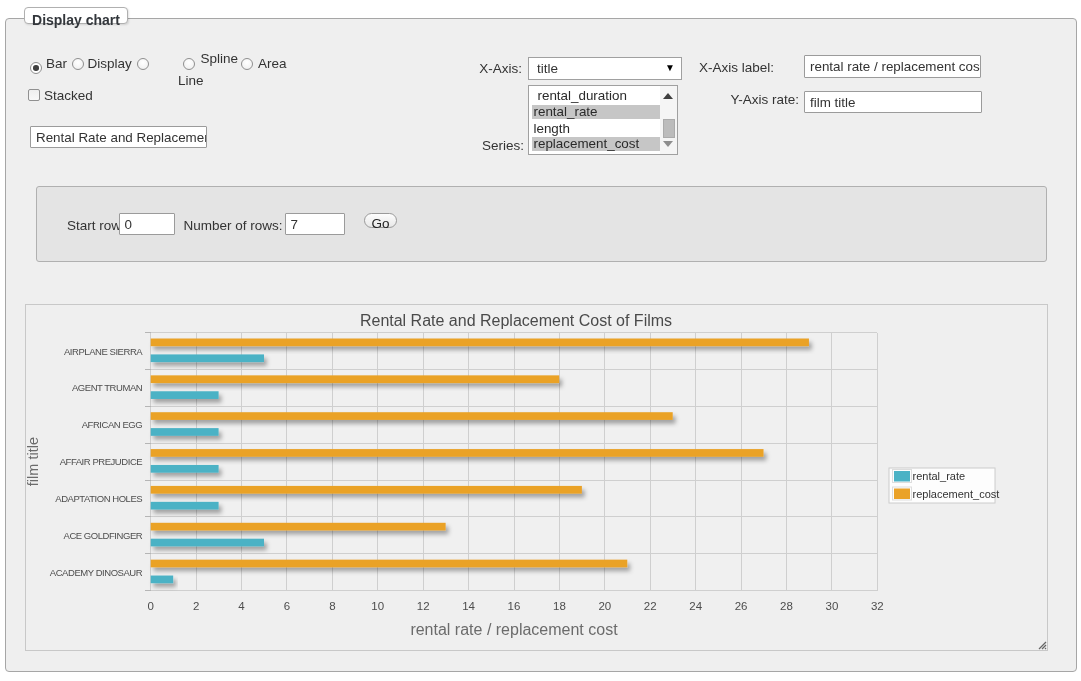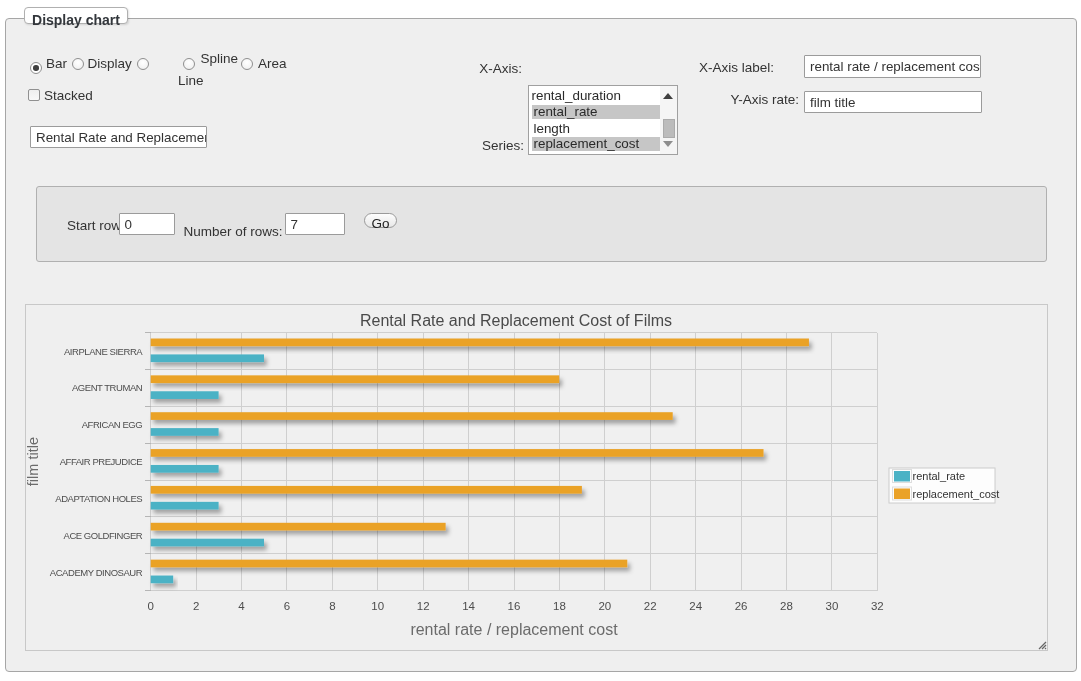--- a/index.html
+++ b/index.html
@@ -46,26 +46,31 @@
 
   
   <span class="cb abs" style="left:28px; top:89px;"></span>
   <span class="abs lbl" style="left:44px; top:87.5px;">Stacked</span>
 
   
   <input class="tb" style="left: 30px; top: 126px; width: 177px; height: 22px;" value="Rental Rate and Replacement Cost of Films">
 
   
   <div class="abs lbl" style="left:422px; top:61px; width:100px; text-align:right;">X-Axis:</div>
+  <div class="abs" style="left:528px; top:57px; width:154px; height:23px; background:#fff;
+       border:1px solid #a0a0a0; border-radius:0;">
+    <span style="position:absolute; left:8px; top:3px; font-size:13.5px; color:#333;">title</span>
+    <span style="position:absolute; right:6px; top:4px; font-size:10px; color:#000;">▼</span>
+  </div>
 
   
   <div class="abs" style="left:527.5px; top:84.5px; width:150.5px; height:70.5px; background:#fff;
        border:1px solid #a0a0a0; overflow:hidden;">
     <div style="position:absolute; left:0; top:3.2px; width:131.5px; font-size:13.4px; color:#2a2a2a;">
-      <div style="height:14px; line-height:14px; padding-left:3px; margin-bottom:2.7px;">rental_duration</div>
+      <div style="height:14px; line-height:14px; padding-left:9px; margin-bottom:2.7px;">rental_duration</div>
       <div style="height:14px; line-height:14px; padding-left:2px; background:#c6c6c6; margin-left:3px; margin-bottom:2.7px;">rental_rate</div>
       <div style="height:14px; line-height:14px; padding-left:5px; margin-bottom:1px;">length</div>
       <div style="height:14px; line-height:14px; padding-left:2px; background:#c6c6c6; margin-left:3px;">replacement_cost</div>
     </div>
 
     <div style="position:absolute; right:0; top:0; width:17px; height:68.5px; background:#f5f5f5;">
       <div style="position:absolute; left:3px; top:7px; width:0; height:0;
            border-left:5.5px solid transparent; border-right:5.5px solid transparent; border-bottom:6px solid #3f3f3f;"></div>
       <div style="position:absolute; left:2.5px; top:33px; width:12px; height:19px; background:#bcbcbc; border:1px solid #ababab;"></div>
       <div style="position:absolute; left:3px; bottom:7px; width:0; height:0;
@@ -78,21 +83,21 @@
   <div class="abs lbl" style="left:699px; top:60px; width:100px; text-align:left;">X-Axis label:</div>
   <input class="tb" style="left: 804px; top: 55px; width: 177px; height: 23px;" value="rental rate / replacement cost">
   <div class="abs lbl" style="left:699px; top:92px; width:100px; text-align:right;">Y-Axis rate:</div>
   <input class="tb" style="left: 804px; top: 91px; width: 178px; height: 22px;" value="film title">
 
   
   <div class="abs" style="left:35.5px; top:186px; width:1011.5px; height:76px;
        background:#e4e4e4; border:1px solid #b0b0b0; border-radius:3px;"></div>
   <div class="abs lbl" style="left:67px; top:218px;">Start row:</div>
   <input class="tb" style="left: 118.5px; top: 213px; width: 56px; height: 22px;" value="0">
-  <div class="abs lbl" style="left:183.5px; top:224px;">Number of rows:</div>
+  <div class="abs lbl" style="left:183.5px; top:218px;">Number of rows:</div>
   <input class="tb" style="left: 284.5px; top: 213px; width: 60px; height: 22px;" value="7">
   <div class="abs" style="left:364px; top:213px; width:33px; height:15px; border:1px solid #9a9a9a;
        border-radius:11px; background:linear-gradient(#fdfdfd,#e8e8e8);
        font-size:13.5px; color:#222; text-align:center; line-height:20px;">Go</div>
 
   
   <div class="abs" style="left:25px; top:304px; width:1023px; height:347px;
        background:#efefef; border:1px solid #c8c8c8;">
 <svg width="1023" height="347" viewBox="0 0 1023 347" font-family="Liberation Sans, sans-serif">
 <defs>

